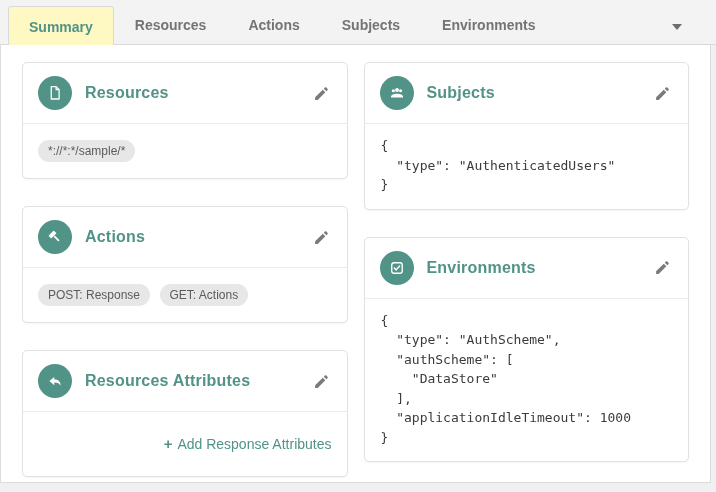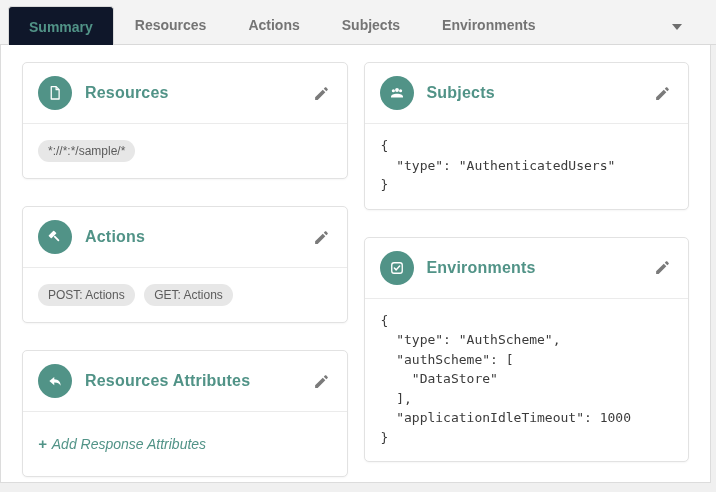--- a/index.html
+++ b/index.html
@@ -26,21 +26,21 @@
     font-weight: 700;
     color: #747474;
     padding: 12px 20px;
     margin-bottom: -1px;
     border: 1px solid transparent;
     border-bottom: none;
     cursor: pointer;
     white-space: nowrap;
   }
   .tab.active {
-    background: #0f172a;
+    background: #fef9c3;
     border-color: #d9d9d9;
     border-radius: 4px 4px 0 0;
     color: #519387;
     height: 39px;
   }
   .tab-caret {
     position: absolute;
     right: 34px;
     top: 24px;
     width: 0; height: 0;
@@ -112,21 +112,21 @@
     background: #e7e7e7;
     color: #5c5c5c;
     font-size: 12px;
     line-height: 14px;
     padding: 4px 10px;
     border-radius: 11px;
     margin-right: 5px;
     white-space: nowrap;
   }
 
-  .add-link-wrap { text-align: left; padding: 7px 0; font-style: italic; }
+  .add-link-wrap { text-align: right; padding: 7px 0; }
   .add-link {
     color: #519387;
     font-size: 14px;
     text-decoration: none;
     cursor: pointer;
   }
   .add-link .plus { font-weight: 700; font-size: 15px; margin-right: 5px; }
 
   pre.json {
     font-family: "DejaVu Sans Mono", monospace;
@@ -192,21 +192,21 @@
             <h2 class="card-title">Actions</h2>
             <button class="edit-btn">
               <span>
                 <svg width="17" height="17" viewBox="0 0 24 24">
                   <path d="M3 17.4V21h3.6L17.4 10.2 13.8 6.6 3 17.4zM20.7 6.9c.4-.4.4-1 0-1.4l-2.2-2.2c-.4-.4-1-.4-1.4 0l-1.9 1.9 3.6 3.6 1.9-1.9z" fill="#7a7a7a"></path>
                 </svg>
               </span>
             </button>
           </header>
           <div class="card-body">
-            <span class="badge">POST: Actions</span>
+            <span class="badge">POST: Response</span>
             <span class="badge">GET: Actions</span>
           </div>
         </section>
 
         <section class="card">
           <header class="card-header">
             <span class="icon-circle">
               <svg width="18" height="18" viewBox="0 0 24 24">
                 <path d="M11 6.5L4.5 12 11 17.5v-3.6c4.2-.1 6.8 1.2 8.5 4.3.2-5.6-3.2-8.6-8.5-8.7V6.5z" fill="#fff"></path>
               </svg>

